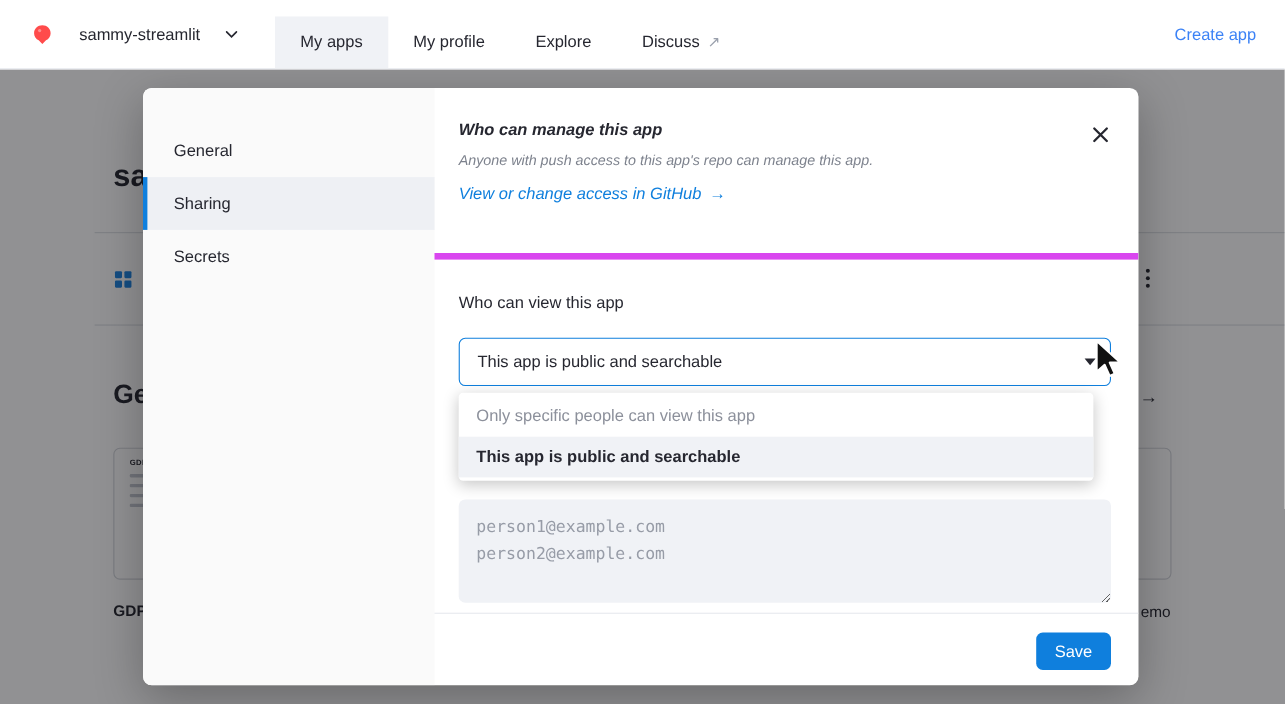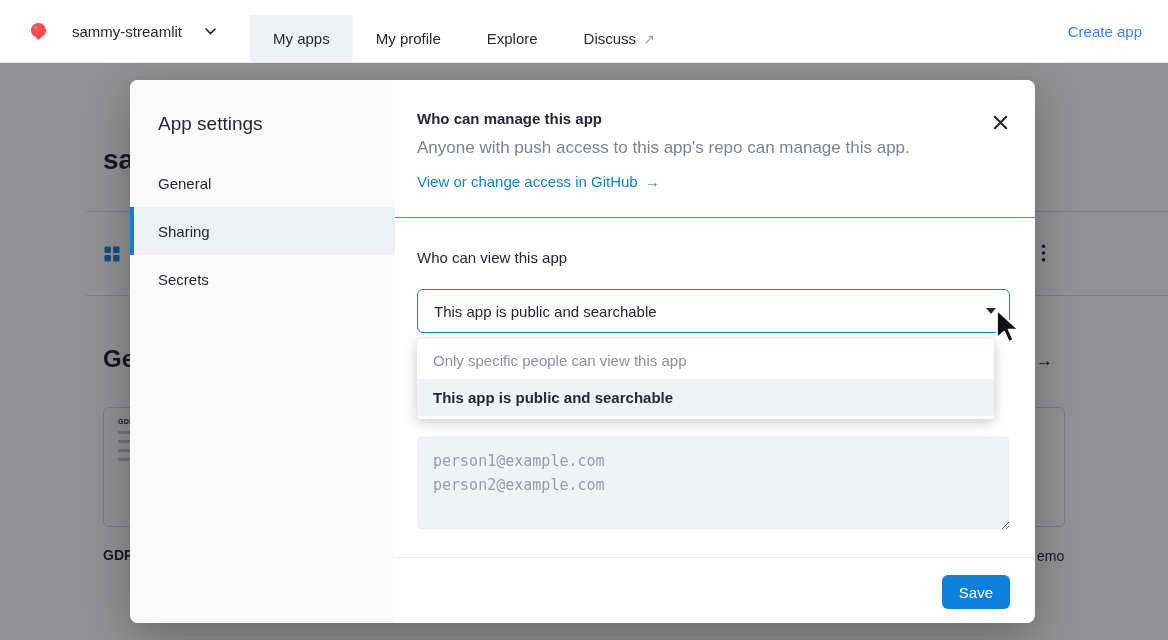--- a/index.html
+++ b/index.html
@@ -38,23 +38,23 @@
 
   
   .modal { position:absolute; left:130px; top:80px; width:905px; height:543px; background:#fff; border-radius:8px; box-shadow:0 12px 44px rgba(0,0,0,.28); z-index:20; display:flex; overflow:hidden; }
   .sidebar { width:265px; flex-shrink:0; background:#fafafa; padding-top:33px; }
   .sb-title { font-size:19px; padding:0 28px 24px; }
   .sb-item { height:48px; display:flex; align-items:center; padding-left:28px; font-size:15px; cursor:pointer; }
   .sb-item.active { background:#eef0f4; border-left:4px solid #0f7fdd; padding-left:24px; }
 
   .main { flex:1; position:relative; display:flex; flex-direction:column; }
   .close { position:absolute; top:33px; right:25px; background:none; border:none; cursor:pointer; padding:2px; line-height:0; }
-  .m-header { padding:30px 60px 26px 22px; border-bottom:1px solid #d946ef; }
+  .m-header { padding:30px 60px 44px 22px; border-bottom:6px solid #d946ef;font-style:italic; }
   .m-header h1 { font-size:15px; font-weight:700; }
-  .m-header p { margin-top:11px; font-size:17px; color:#7d828d; }
+  .m-header p { margin-top:11px; font-size:13px; color:#7d828d; }
   .link { margin-top:15px; display:inline-flex; gap:7px; font-size:15px; color:#0f7fdd; text-decoration:none; cursor:pointer; }
 
   .m-body { padding:31px 25px 0 22px; flex:1; }
   .m-body h2 { font-size:15px; font-weight:400; }
   .select-wrap { position:relative; margin-top:23px; }
   .select { height:44px; border:1px solid #0f7fdd; border-radius:6px; background:#fff; display:flex; align-items:center; padding:0 16px; font-size:15px; cursor:pointer; }
   .caret { position:absolute; right:14px; top:19px; width:0; height:0; border:5px solid transparent; border-top:6px solid #262730; border-bottom:none; }
   .dropdown { position:absolute; top:50px; left:0; right:16px; background:#fff; border-radius:4px; box-shadow:0 3px 14px rgba(0,0,0,.22); padding:3px 0; z-index:6; }
   .option { height:37px; display:flex; align-items:center; padding:0 16px; font-size:15px; cursor:pointer; }
   .option.dim { color:#8c909b; }
@@ -120,21 +120,20 @@
       <a class="tab">
         <span>Discuss</span>
         <span class="ext">↗</span>
       </a>
     </div>
     <a class="create">Create app</a>
   </nav>
 
   <div class="modal">
     <aside class="sidebar">
-      <div class="sb-title">App settings</div>
       <div class="sb-item">General</div>
       <div class="sb-item active">Sharing</div>
       <div class="sb-item">Secrets</div>
     </aside>
 
     <section class="main">
       <button class="close">
         <svg width="15" height="15" viewBox="0 0 15 15">
           <path d="M1.8 1.8l11.4 11.4M13.2 1.8L1.8 13.2" stroke="#262730" stroke-width="2.1" stroke-linecap="round"></path>
         </svg>

